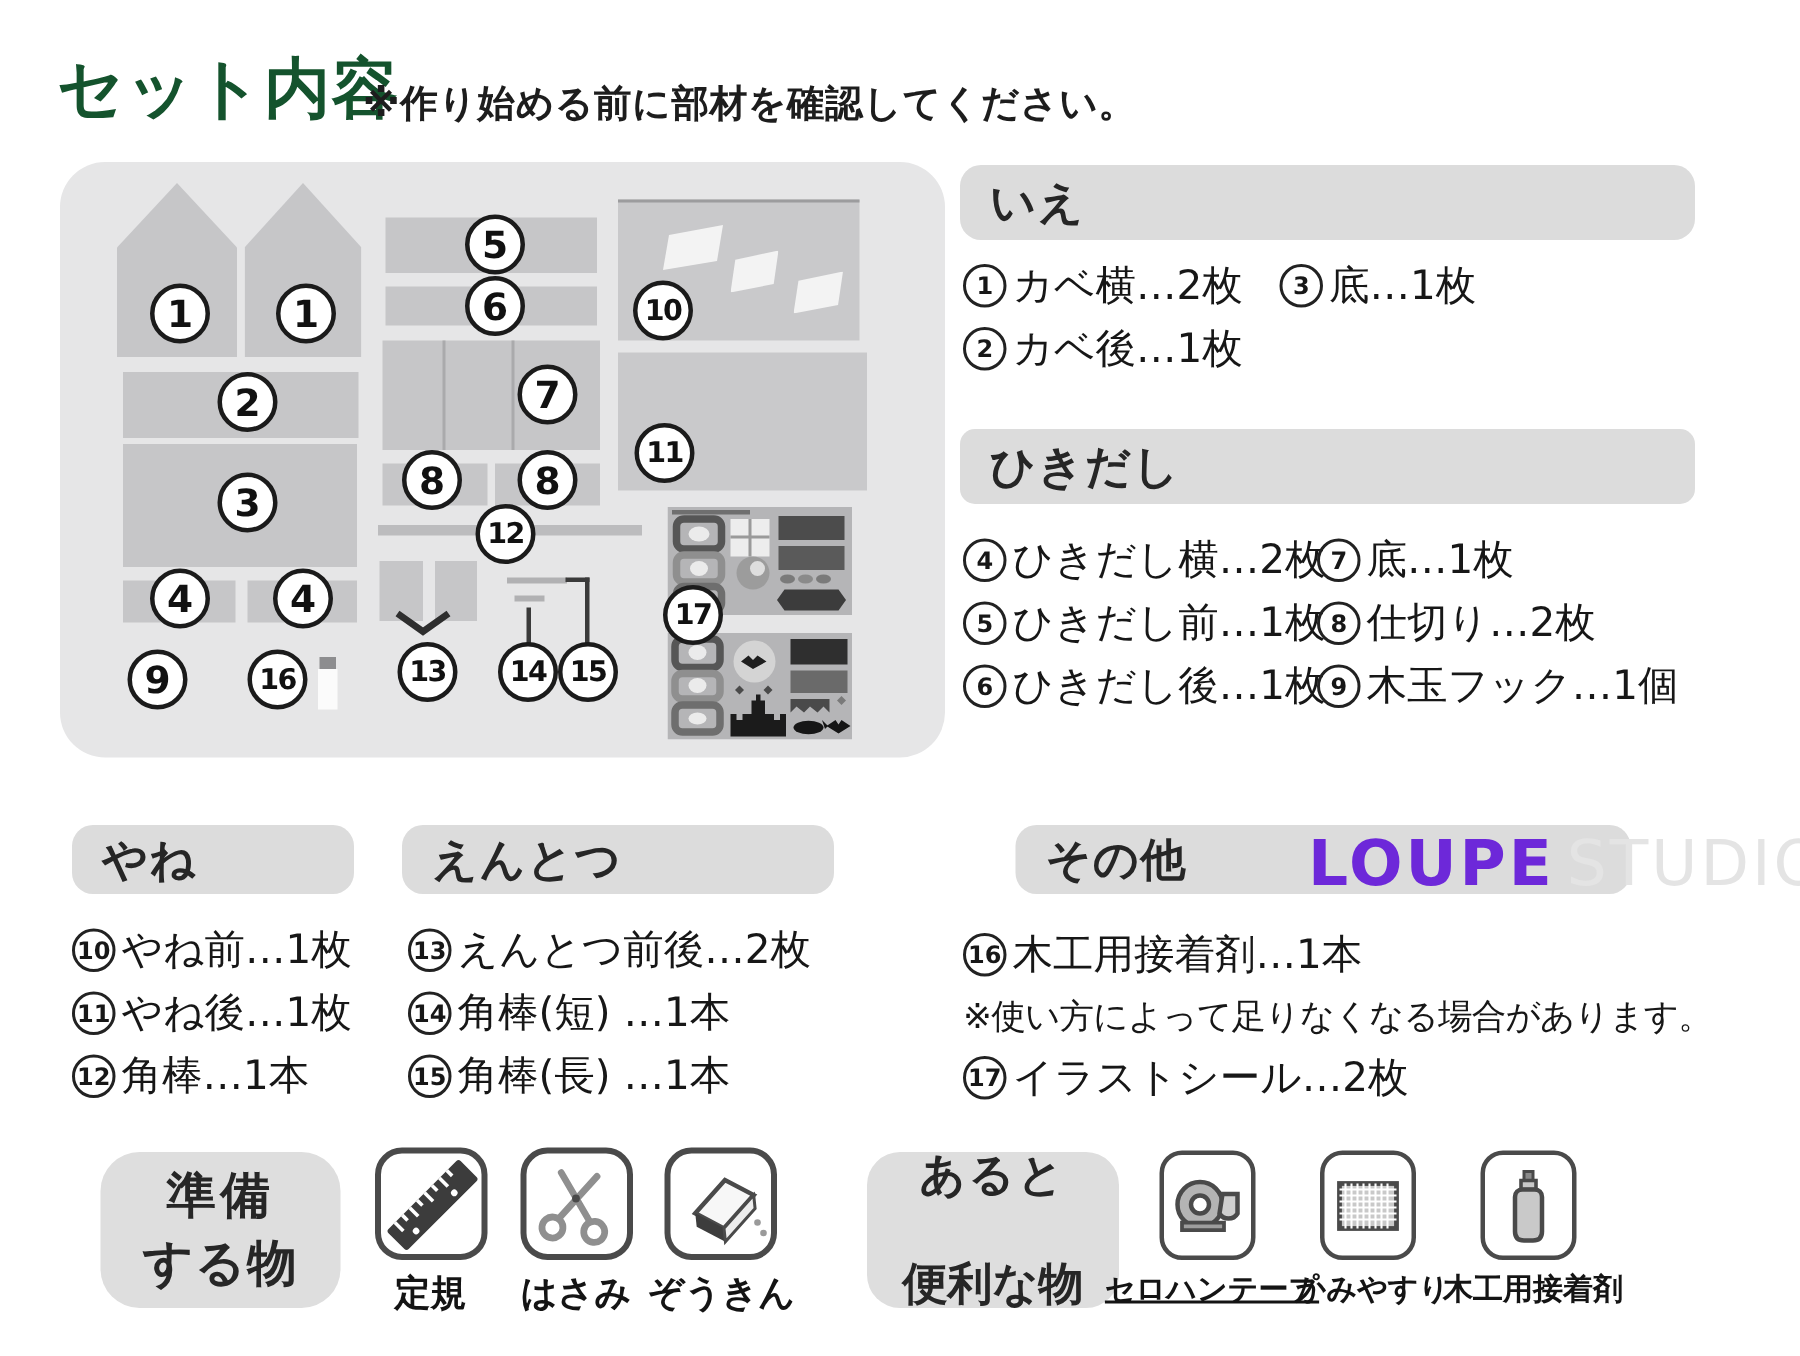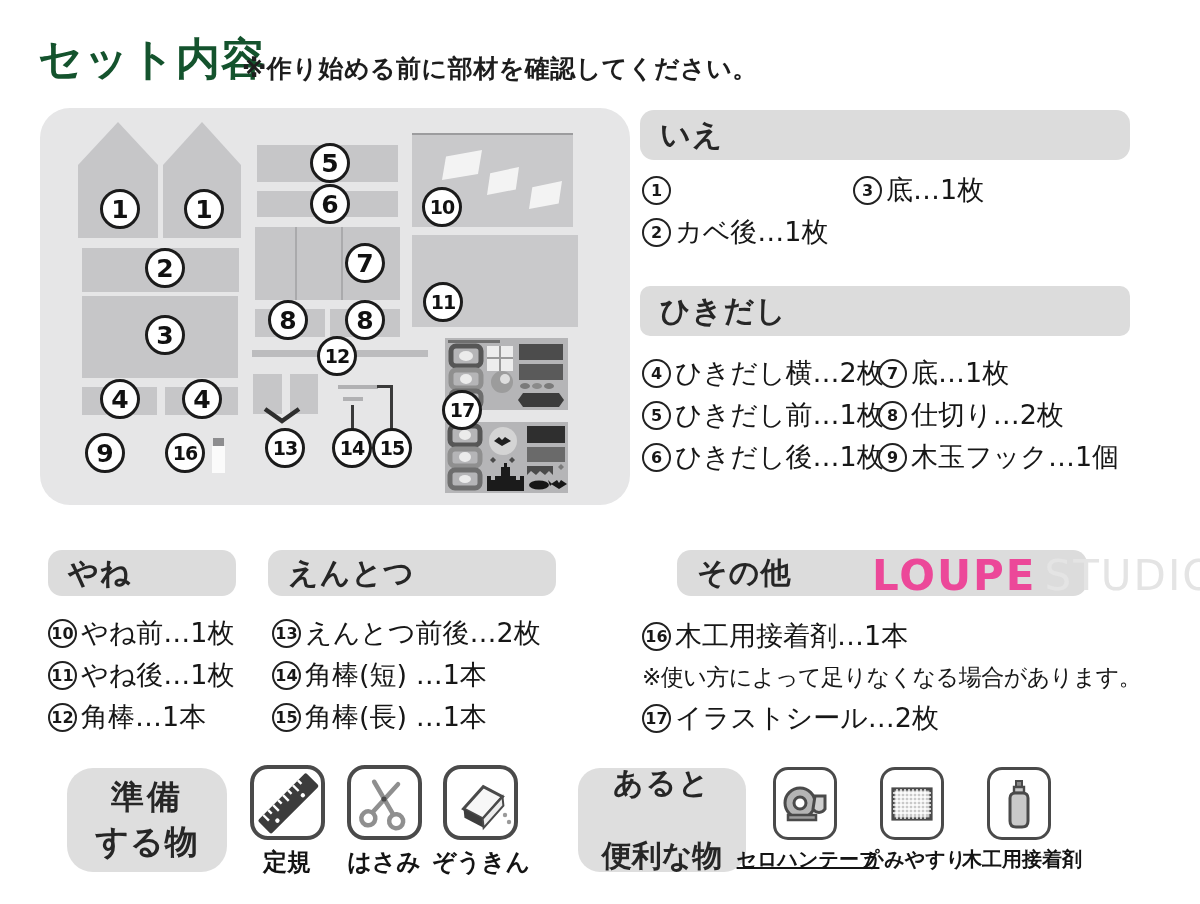--- a/index.html
+++ b/index.html
@@ -30,21 +30,21 @@
   
   .secbar{background:#dcdcdc;border-radius:14px;display:flex;align-items:center;}
   .secbar span{font-size:30px;font-weight:800;color:#262626;padding-left:20px;letter-spacing:1px;}
   .list{position:absolute;}
   .li{display:flex;align-items:center;height:42px;font-size:27px;color:#171717;white-space:nowrap;}
   .cnum{display:inline-flex;flex:none;width:29px;height:29px;border:2px solid #222;border-radius:50%;
     box-sizing:border-box;align-items:center;justify-content:center;font-size:16px;font-weight:700;margin-right:4px;}
   .li.notetext{font-size:23px;height:40px;letter-spacing:-0.5px;}
   
   .watermark{left:872px;top:551px;font-size:42px;letter-spacing:2px;z-index:6;white-space:nowrap;}
-  .wm1{font-weight:800;color:#ec4899;}
+  .wm1{font-weight:800;color:#6d28d9;}
   .wm2{font-weight:400;color:#e4e4e4;margin-left:8px;}
   
   .toolbox{background:#dedede;border-radius:26px;display:flex;flex-direction:column;
     align-items:center;justify-content:center;text-align:center;color:#262626;font-weight:800;}
   .iconbox{position:absolute;background:#fff;border:4px solid #4a4a4a;border-radius:18px;
     box-sizing:border-box;display:flex;align-items:center;justify-content:center;}
   .iconlabel{position:absolute;font-weight:700;color:#141414;white-space:nowrap;transform:translateX(-50%);}
   .lbl-big{font-size:24px;}
   .lbl-small{font-size:20px;}
 </style>
@@ -162,20 +162,21 @@
   <div class="dlabel two" style="left:332px;top:320px;">15</div>
   <div class="dlabel two" style="left:402px;top:282px;">17</div>
 </div>
 
 <div class="abs secbar" style="left:640px;top:110px;width:490px;height:50px;">
   <span>いえ</span>
 </div>
 <div class="list" style="left:642px;top:169px;">
   <div class="li">
     <span class="cnum">1</span>
+    <span>カベ横…2枚</span>
   </div>
   <div class="li">
     <span class="cnum">2</span>
     <span>カベ後…1枚</span>
   </div>
 </div>
 <div class="list" style="left:853px;top:169px;">
   <div class="li">
     <span class="cnum">3</span>
     <span>底…1枚</span>

